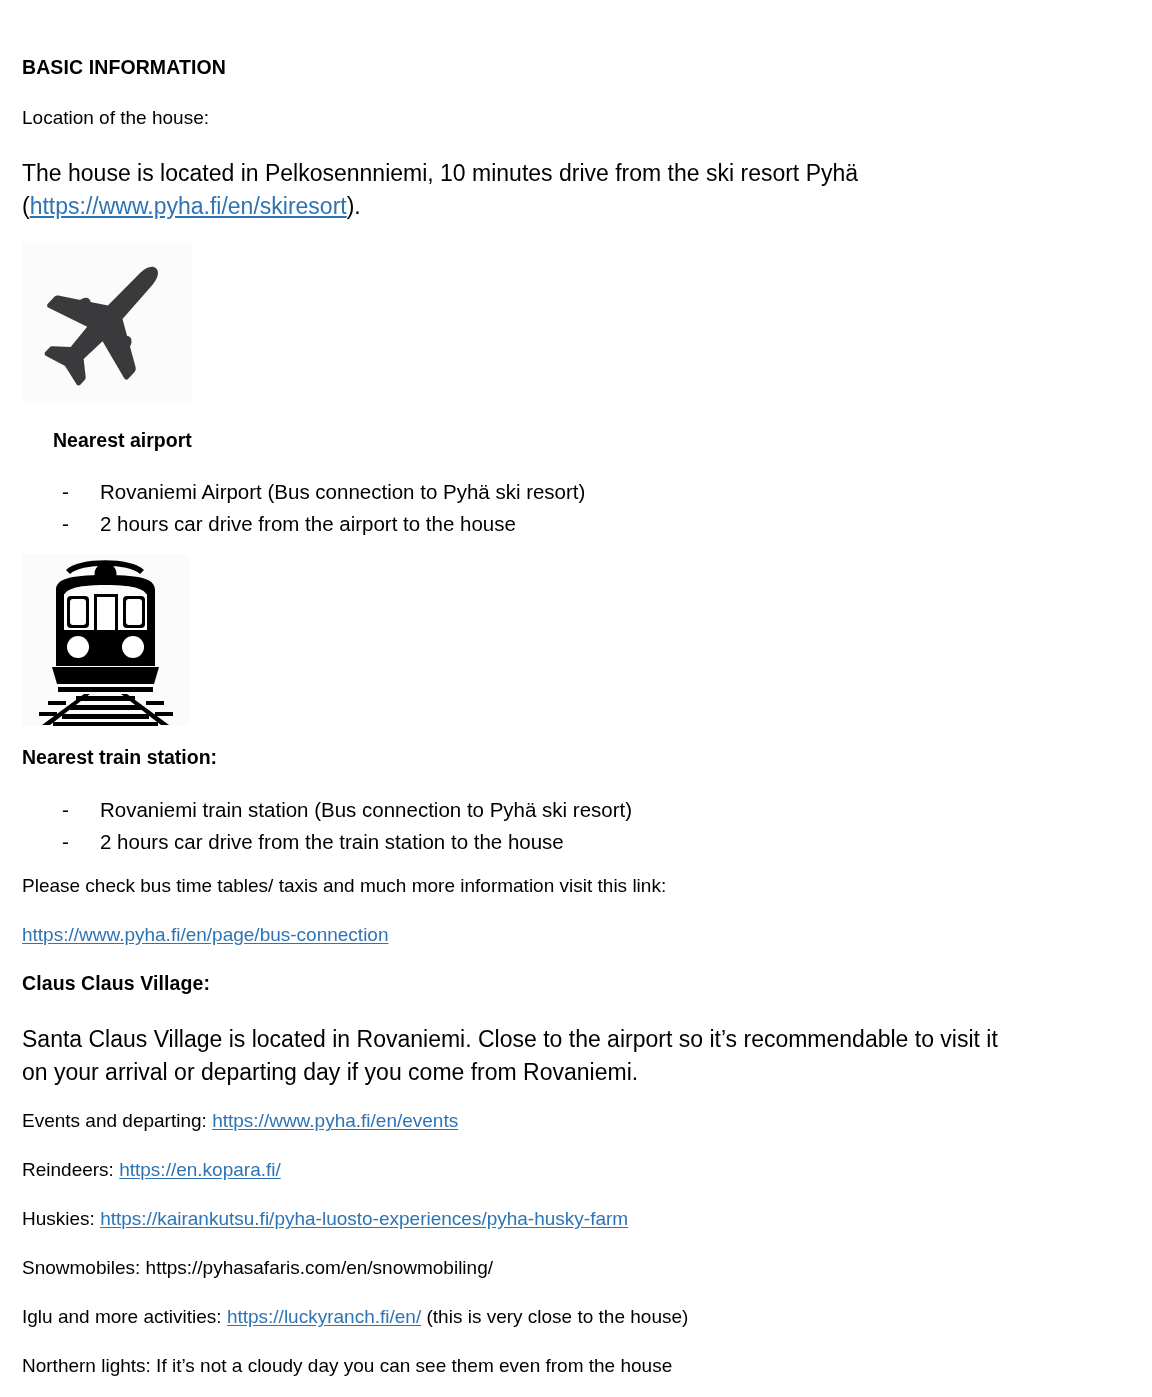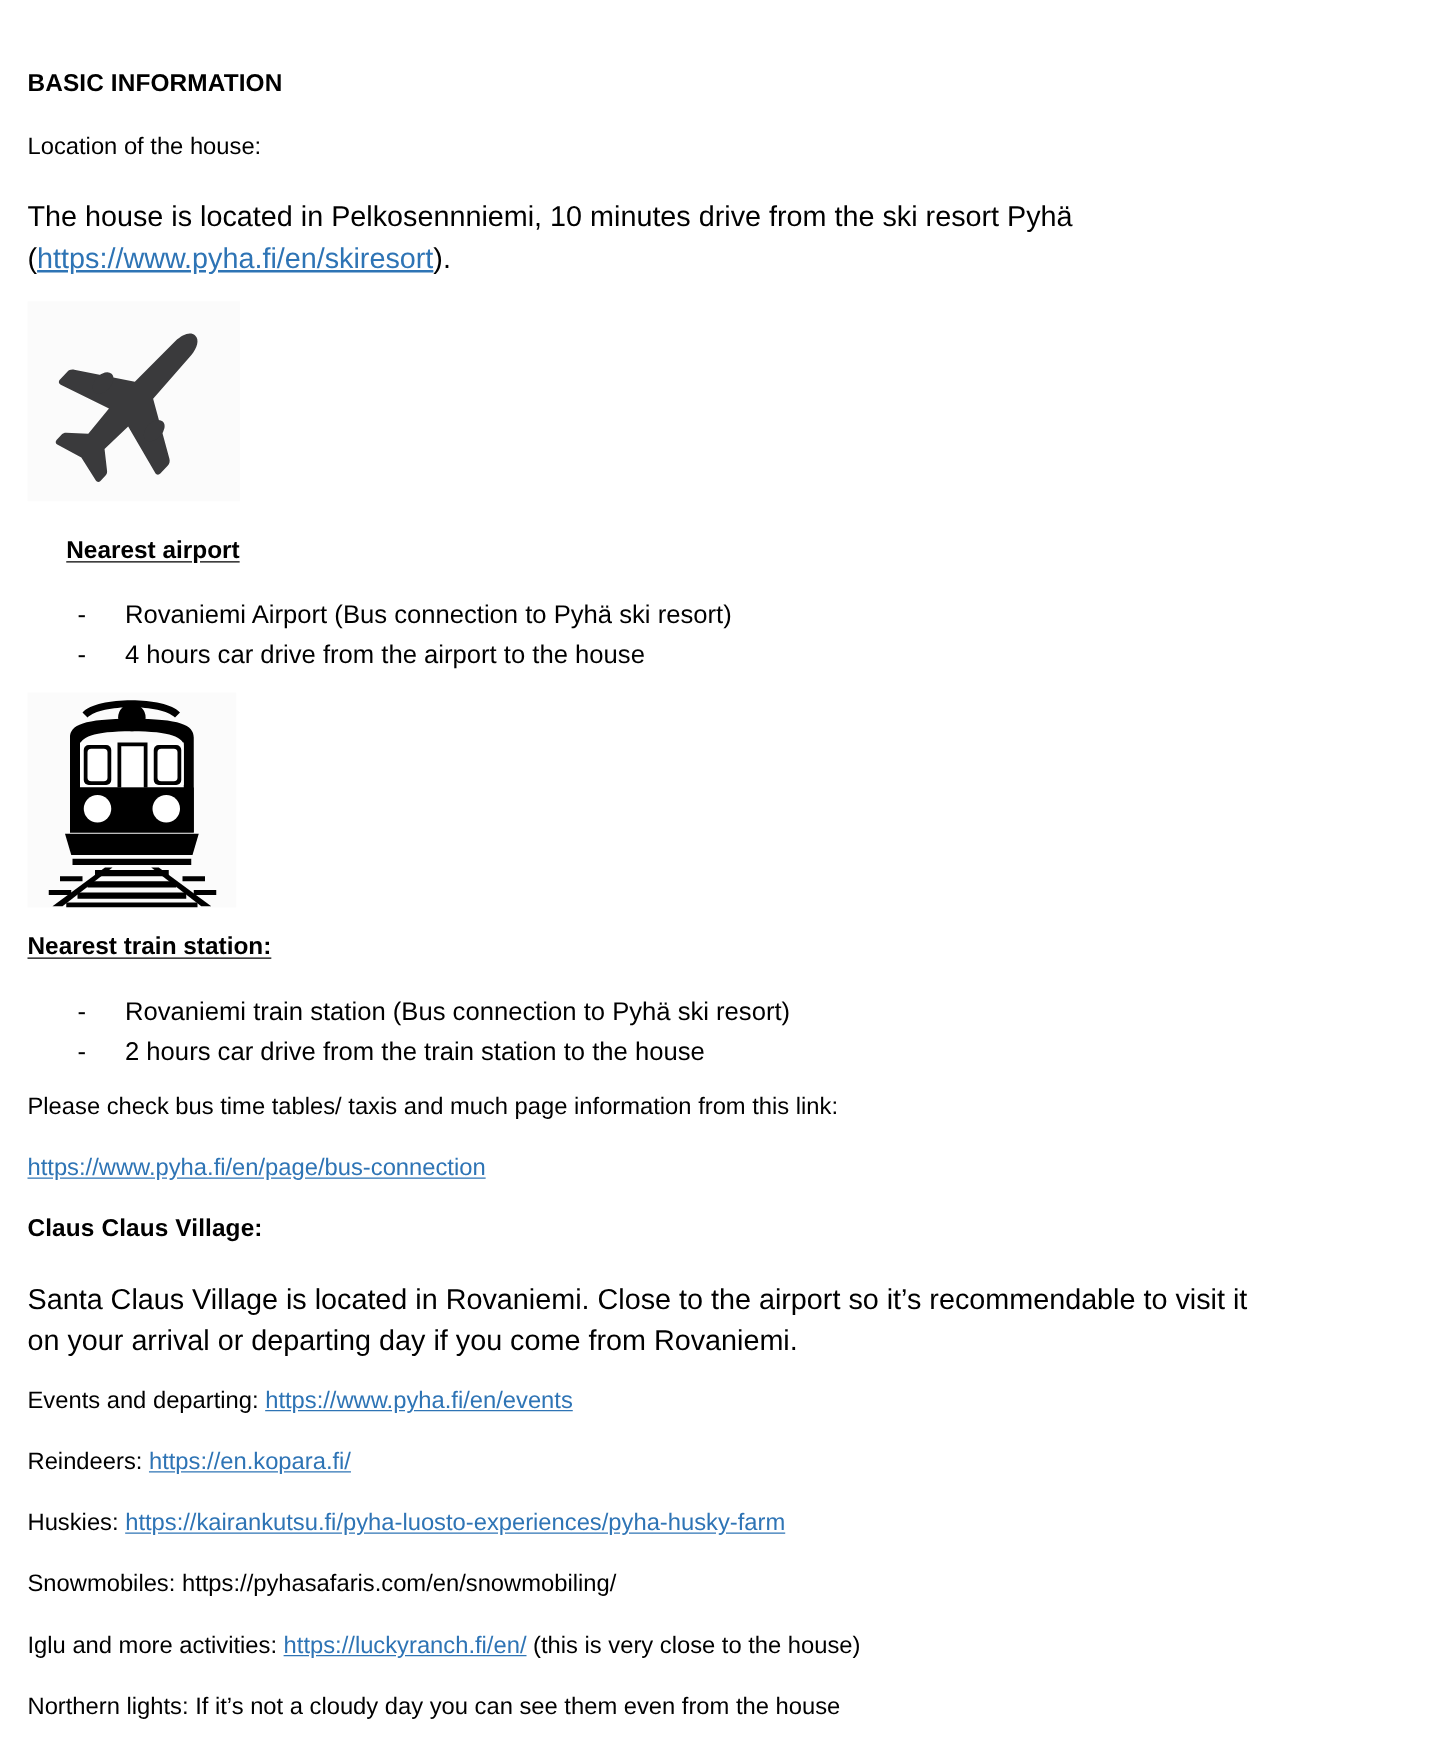--- a/index.html
+++ b/index.html
@@ -88,21 +88,20 @@
   .img-plane svg, .img-train svg {
     display: block;
     width: 100%;
     height: 100%;
   }
 
   
   .sub-heading {
     font-size: 19.5px;
     font-weight: bold;
-    text-decoration: underline;
     text-underline-offset: 3px;
     line-height: 1.0;
     margin: 0;
   }
 
   .sub-heading.indent {
     margin-left: 31px;
   }
 
   
@@ -187,21 +186,21 @@
 
     <div class="sp-26"></div>
 
     <ul class="dash-list">
       <li class="dash-item">
         <span class="dash">-</span>
         <span>Rovaniemi Airport (Bus connection to Pyhä ski resort)</span>
       </li>
       <li class="dash-item">
         <span class="dash">-</span>
-        <span>4 hours car drive from the airport to the house</span>
+        <span>2 hours car drive from the airport to the house</span>
       </li>
     </ul>
 
     <div class="sp-14"></div>
 
     <div class="img-box img-train">
       <svg viewBox="0 0 167 172" xmlns="http://www.w3.org/2000/svg">
         <g fill="#000000">
 
           <path d="M44 16 C56 3 110 3 122 16 l-4 4 C107 9 59 9 48 20 z"></path>
@@ -256,21 +255,21 @@
         <span>Rovaniemi train station (Bus connection to Pyhä ski resort)</span>
       </li>
       <li class="dash-item">
         <span class="dash">-</span>
         <span>2 hours car drive from the train station to the house</span>
       </li>
     </ul>
 
     <div class="sp-18"></div>
 
-    <div class="para">Please check bus time tables/ taxis and much page information from this link:</div>
+    <div class="para">Please check bus time tables/ taxis and much more information visit this link:</div>
 
     <div class="para">
       <span class="link">https://www.pyha.fi/en/page/bus-connection</span>
     </div>
 
     <div class="heading-bold">Claus Claus Village:</div>
 
     <div class="para-multiline">Santa Claus Village is located in Rovaniemi. Close to the airport so it’s recommendable to visit it on your arrival or departing day if you come from Rovaniemi.</div>
 
     <div class="para">

